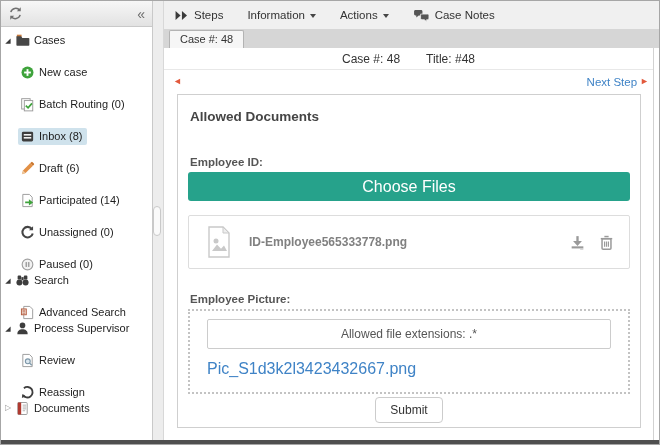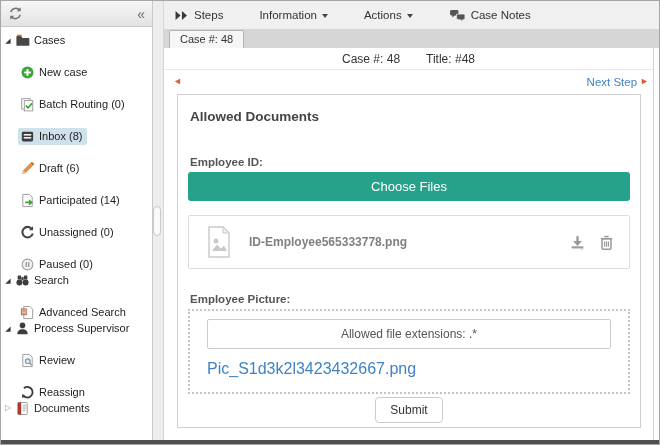--- a/index.html
+++ b/index.html
@@ -26,21 +26,21 @@
   .ticon svg{width:15px;height:15px;}
 
   
   .splitter{width:10px;flex:none;background:#ededed;border-right:1px solid #d8d8d8;position:relative;}
   .splitter-handle{position:absolute;left:0;top:50%;transform:translateY(-50%);
     width:8px;height:30px;background:#fafafa;border:1px solid #c9c9c9;border-radius:5px;box-sizing:border-box;cursor:col-resize;}
 
   
   .main{flex:1;min-width:0;display:flex;flex-direction:column;background:#fff;}
   .toolbar{height:28px;flex:none;background:#f0f0f0;display:flex;align-items:center;
-    padding:0 10px;gap:36px;font-size:11.5px;color:#333;}
+    padding:0 10px;gap:24px;font-size:11.5px;color:#333;}
   .tool{display:flex;align-items:center;gap:5px;cursor:pointer;}
   .tool svg{display:block;}
   .caret{width:0;height:0;border-left:3.5px solid transparent;border-right:3.5px solid transparent;
     border-top:4px solid #454545;margin-top:2px;}
   .tabbar{height:19px;flex:none;background:#d6d6d6;display:flex;align-items:flex-end;padding-left:5px;}
   .tab{background:#f6f6f6;border:1px solid #b3b3b3;border-bottom:none;border-radius:2px 2px 0 0;
     font-size:11px;color:#333;padding:2px 10px;line-height:13px;cursor:pointer;}
 
   .content{flex:1;min-height:0;position:relative;background:#fff;display:flex;flex-direction:column;padding-right:6px;}
   .gutter{position:absolute;top:0;right:0;bottom:0;width:5px;border-left:1px solid #d2d2d2;background:#fff;}
@@ -49,21 +49,21 @@
   .nav-row{height:23px;flex:none;display:flex;align-items:center;justify-content:space-between;padding:0 4px 0 9px;font-size:11.5px;}
   .nav-arrow{color:var(--arrow-orange,#e2593c);font-size:9px;line-height:1;cursor:pointer;}
   .next-step{display:flex;align-items:center;gap:3px;color:var(--link-blue,#3f83c6);cursor:pointer;}
 
   .form-panel{flex:1;min-height:0;margin:1px 12px 12px 13px;border:1px solid #cfcfcf;
     padding:12px 10px 6px 10px;display:flex;flex-direction:column;overflow:hidden;}
   .form-title{font-size:13.5px;font-weight:bold;color:#454545;margin:2px 0 0 2px;}
   .field-label{font-size:11.5px;font-weight:bold;color:#555;margin:0 0 4px 2px;}
   .label-emp-id{margin-top:32px;}
   .choose-btn{height:29px;flex:none;background:var(--accent-green,#26a28b);color:#fff;border:none;border-radius:3px;
-    font-size:13px;width:100%;cursor:pointer;font-family:inherit;}
+    font-size:16px;width:100%;cursor:pointer;font-family:inherit;}
   .file-box{margin-top:14px;flex:none;border:1px solid #ddd;border-radius:2px;height:54px;
     display:flex;align-items:center;padding:0 14px;gap:14px;box-sizing:border-box;}
   .file-name{font-size:12px;font-weight:bold;color:#808080;flex:1;}
   .file-actions{display:flex;gap:12px;align-items:center;}
   .file-actions span{cursor:pointer;display:inline-flex;}
   .label-emp-pic{margin-top:24px;}
   .dashed-box{flex:none;border:2px dotted #c3c3c3;padding:8px 17px 14px 17px;}
   .allowed-box{border:1px solid #ccc;border-radius:2px;height:28px;display:flex;align-items:center;justify-content:center;
     font-size:12px;color:#555;}
   .pic-link{text-align:left;font-size:16px;color:var(--link-blue,#3f83c6);margin-top:11px;cursor:pointer;}

